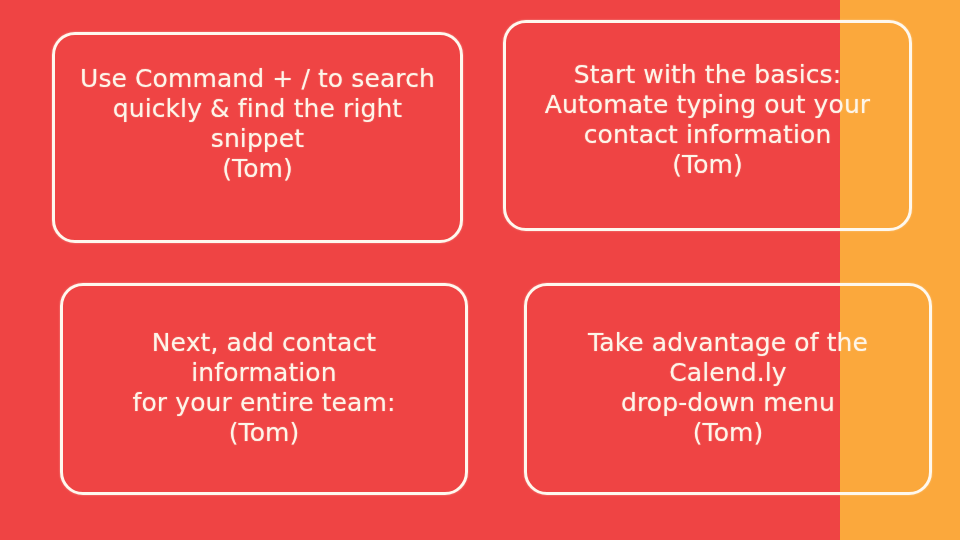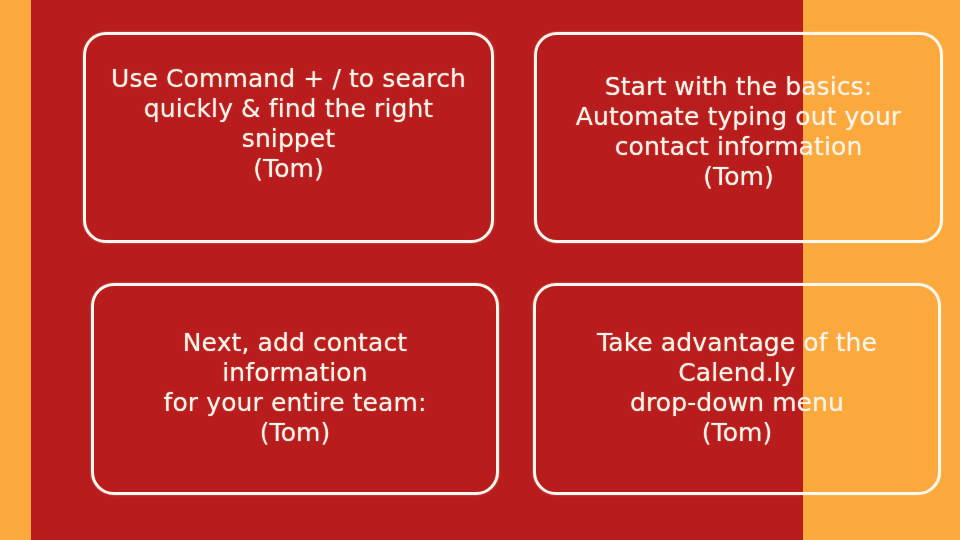--- a/index.html
+++ b/index.html
@@ -9,24 +9,23 @@
     background: #FBA83C;
   }
   body {
     width: 960px;
     height: 540px;
     overflow: hidden;
     font-family: "DejaVu Sans", "Liberation Sans", sans-serif;
   }
   .slide {
     position: relative;
-    width: 772px;
+    width: 840px;
     height: 540px;
-    background: #b91c1c;
-    margin-left: 31px;
+    background: #ef4444;
   }
   .card {
     position: absolute;
     box-sizing: border-box;
     border: 3px solid #FEF8EE;
     border-radius: 23px;
     background: transparent;
     display: flex;
     align-items: center;
     justify-content: center;
@@ -41,23 +40,23 @@
     letter-spacing: 0.1px;
     font-weight: 400;
     white-space: pre-line;
     text-shadow: 0 0 1.4px rgba(255,250,240,0.55);
     padding: 0 14px;
     box-sizing: border-box;
   }
 
   
   #card-1 { left: 52px;  top: 32px;  width: 411px; height: 211px; }
-  #card-2 { left: 503px; top: 32px;  width: 409px; height: 211px; }
+  #card-2 { left: 503px; top: 20px;  width: 409px; height: 211px; }
   #card-3 { left: 60px;  top: 283px; width: 408px; height: 212px; }
-  #card-4 { left: 502px; top: 283px; width: 408px; height: 212px; }
+  #card-4 { left: 524px; top: 283px; width: 408px; height: 212px; }
 
   
   #card-1 .card-text { transform: translateY(-14px); }
   #card-2 .card-text { transform: translateY(-6px); }
   #card-3 .card-text { transform: translateY(-1px); }
   #card-4 .card-text { transform: translateY(-1px); }
 </style>
 </head>
 <body>
 

